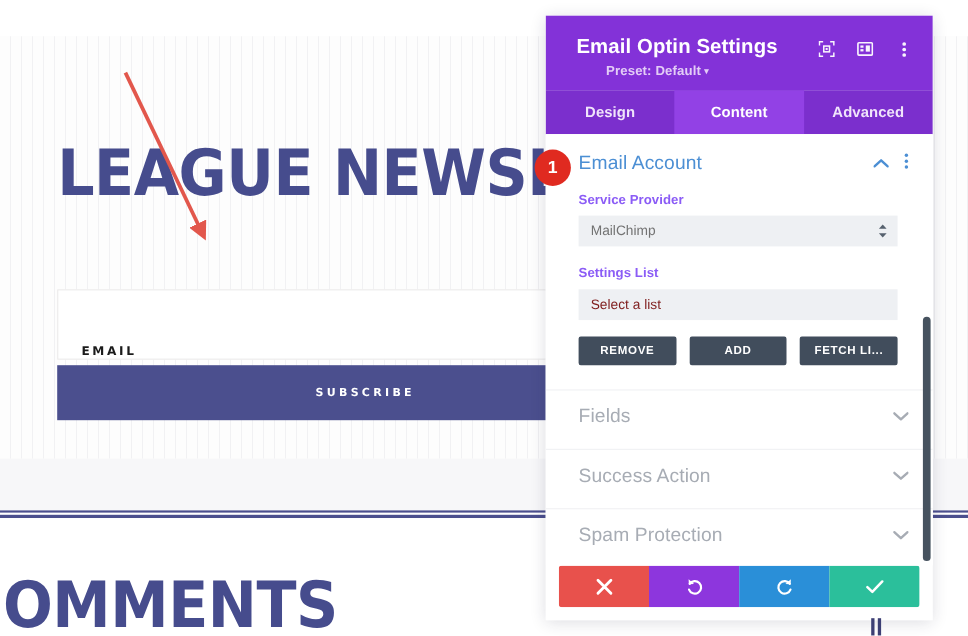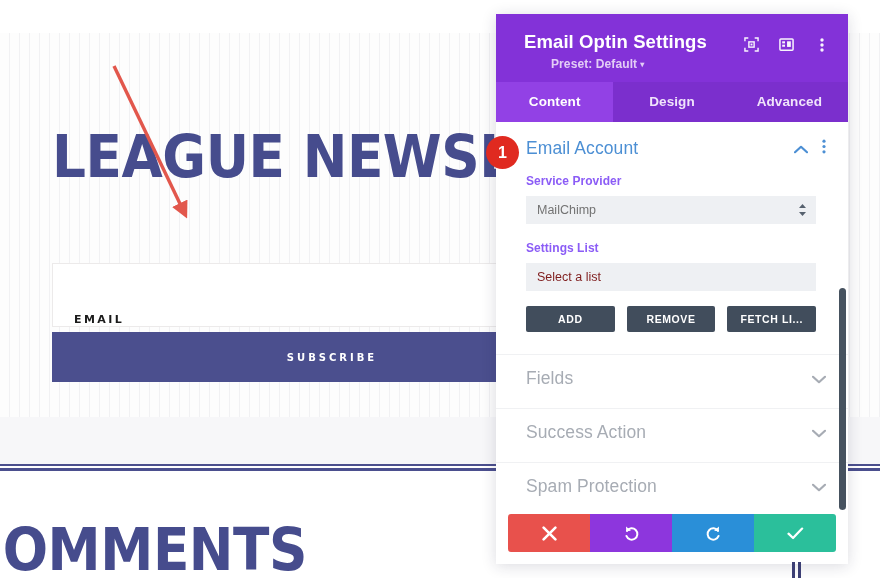--- a/index.html
+++ b/index.html
@@ -479,22 +479,22 @@
           <svg width="4" height="16" viewBox="0 0 4 16">
             <circle cx="2" cy="3" r="1.7" fill="#ffffff"></circle>
             <circle cx="2" cy="8" r="1.7" fill="#ffffff"></circle>
             <circle cx="2" cy="13" r="1.7" fill="#ffffff"></circle>
           </svg>
         </div>
       </div>
     </div>
 
     <div class="panel-tabs">
+      <div class="ptab">Design</div>
       <div class="ptab active">Content</div>
-      <div class="ptab">Design</div>
       <div class="ptab">Advanced</div>
     </div>
 
     <div class="panel-body">
 
       <div class="section-open">
         <div class="section-head">
           <div class="section-head-title">Email Account</div>
           <div class="section-head-ctrls">
             <span>
@@ -524,22 +524,22 @@
               </svg>
             </span>
           </div>
 
           <div class="field-label">Settings List</div>
           <div class="field-text">
             <span>Select a list</span>
           </div>
 
           <div class="btn-row">
+            <div class="dark-btn">REMOVE</div>
             <div class="dark-btn">ADD</div>
-            <div class="dark-btn">REMOVE</div>
             <div class="dark-btn">FETCH LI...</div>
           </div>
         </div>
       </div>
 
       <div class="section-collapsed">
         <span class="lbl">Fields</span>
         <span>
           <svg width="14" height="9" viewBox="0 0 14 9">
             <path d="M1 1.8 L7 7.2 L13 1.8" fill="none" stroke="#a7acb4" stroke-width="2.2" stroke-linecap="round" stroke-linejoin="round"></path>

